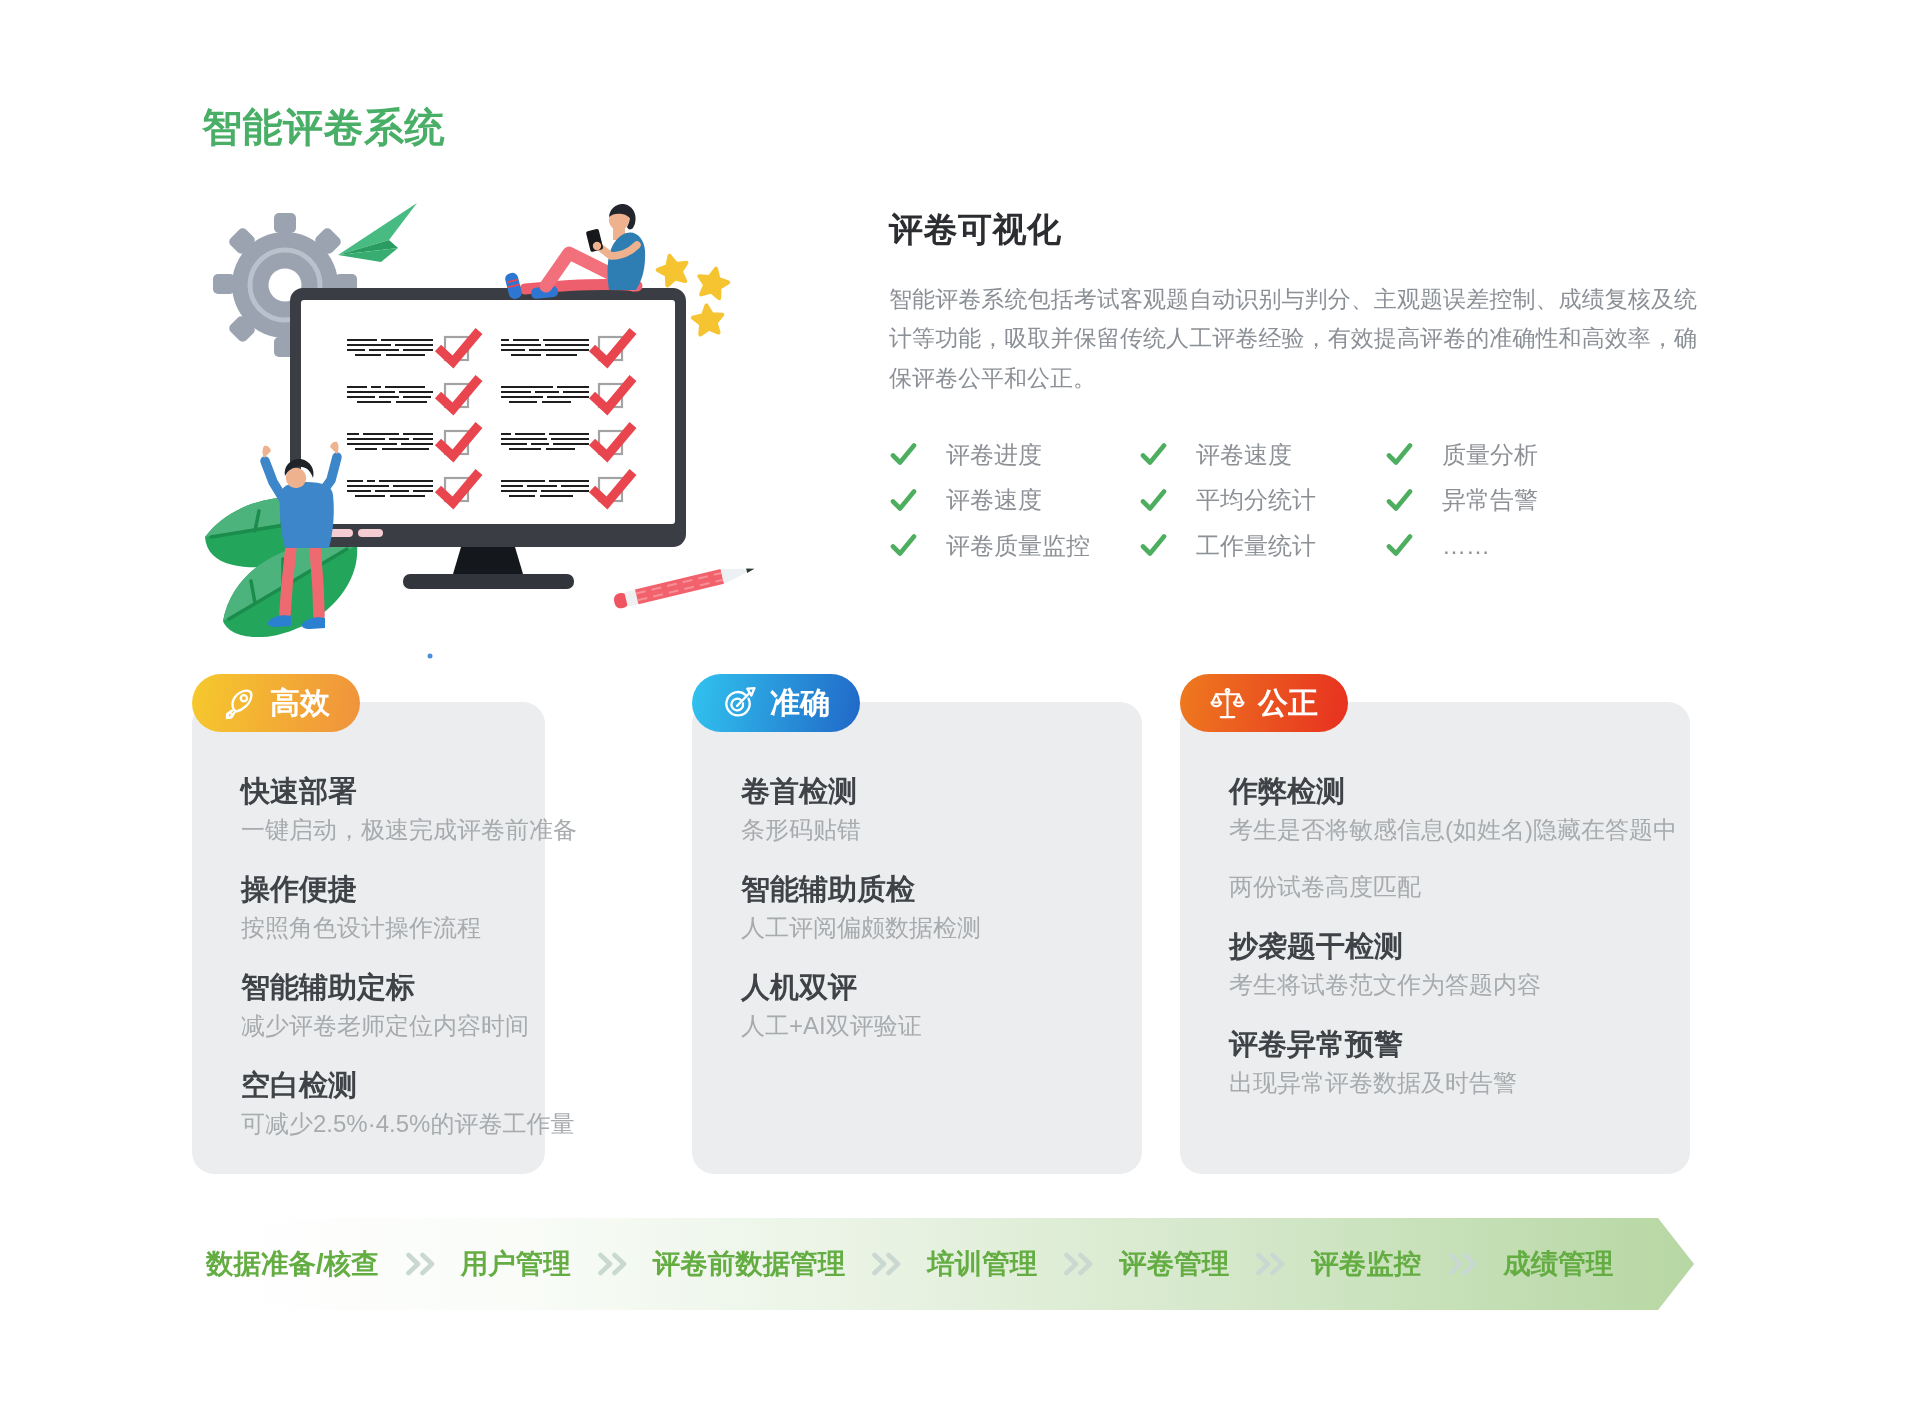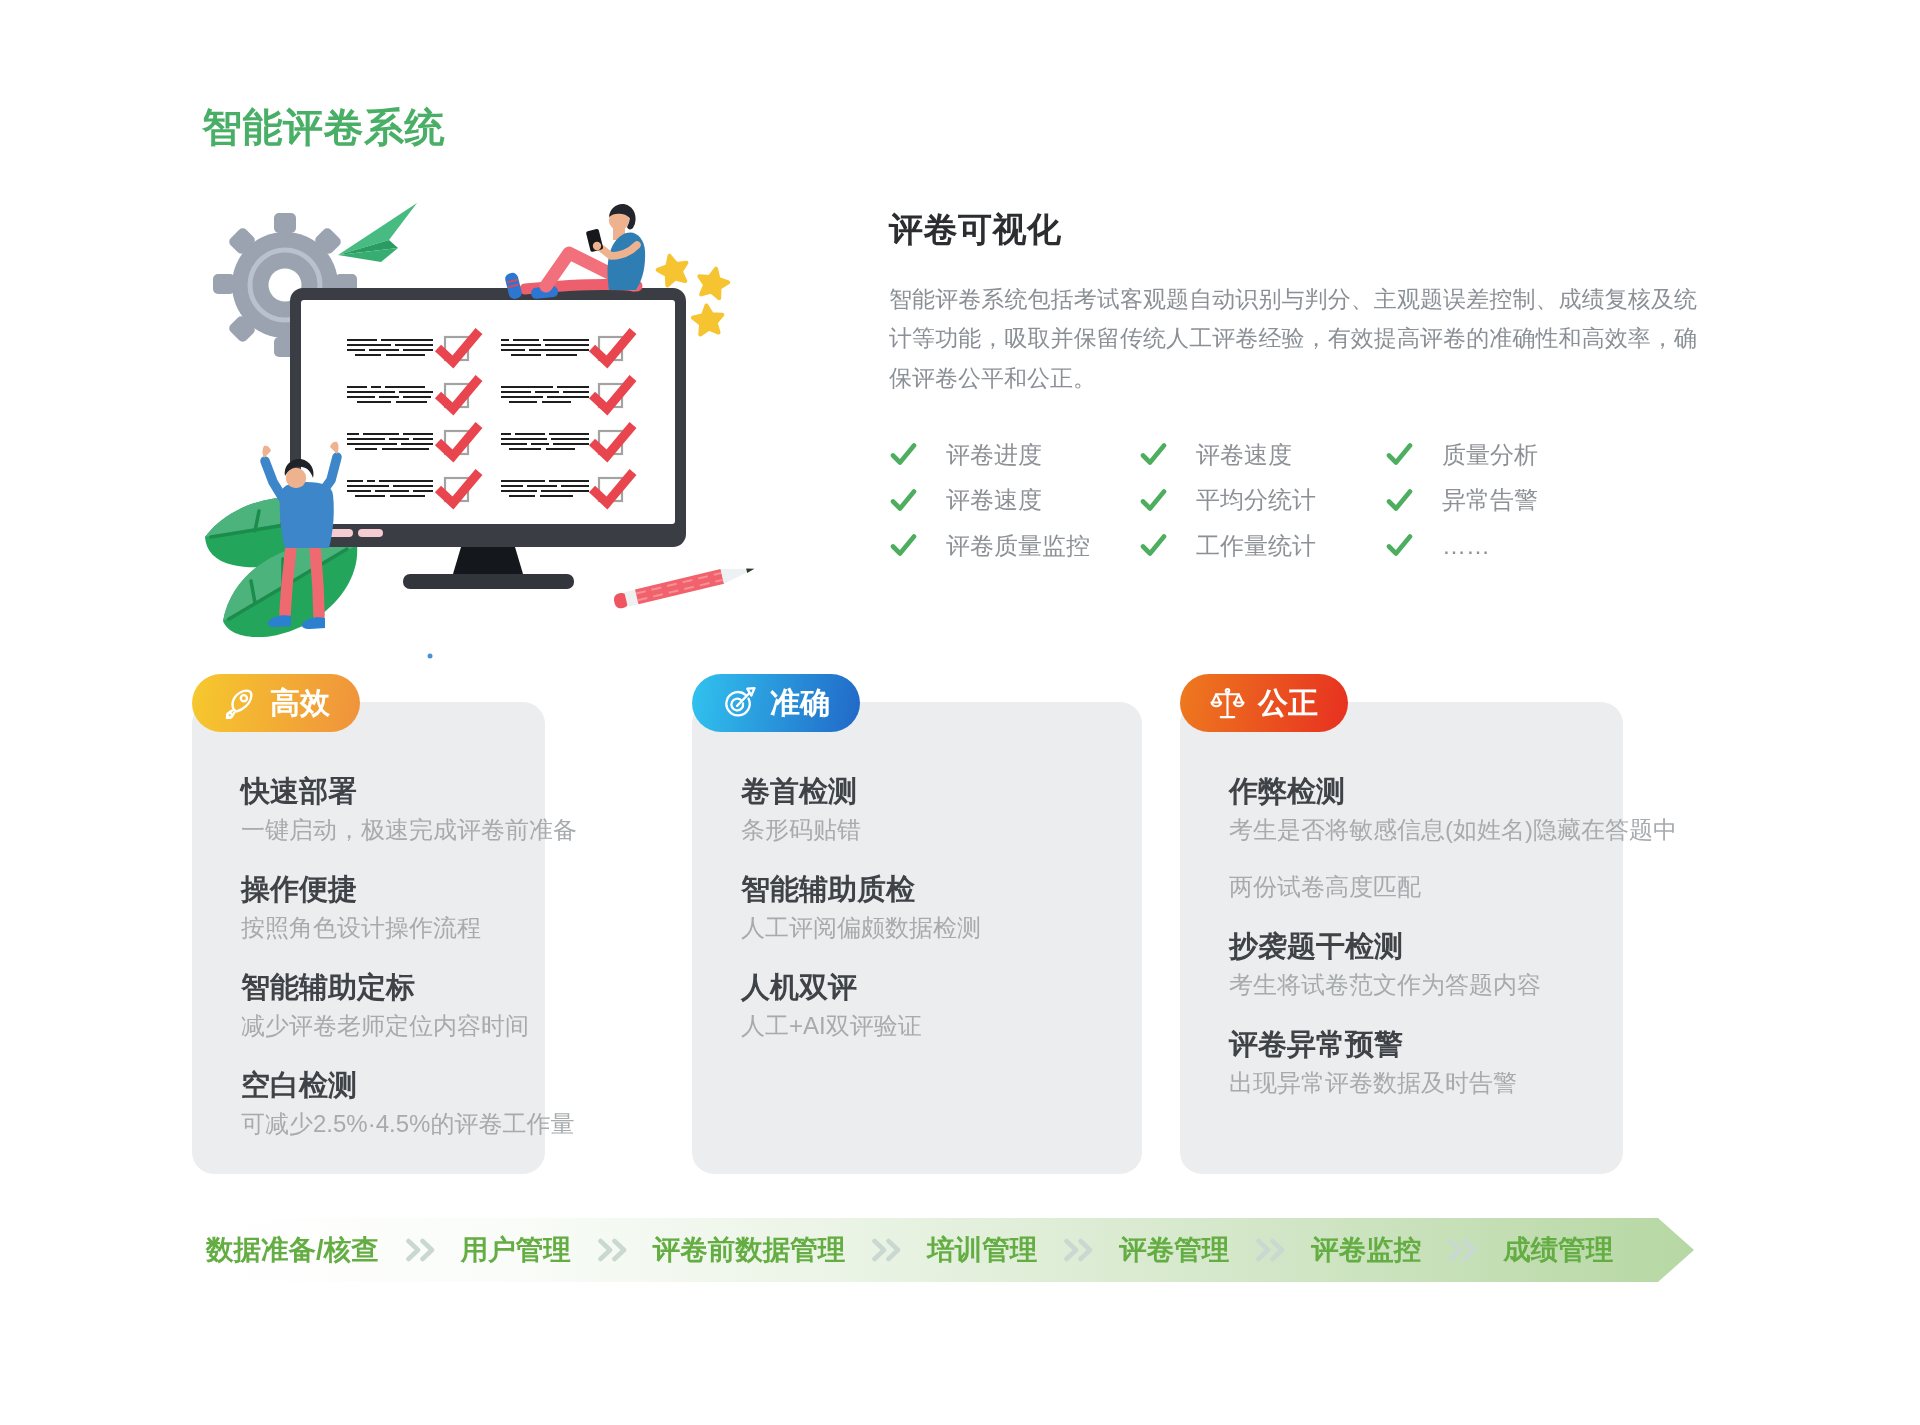--- a/index.html
+++ b/index.html
@@ -41,21 +41,21 @@
     display:inline-flex;align-items:center;padding:0 30px;gap:13px;
     color:#fff;font-size:30px;font-weight:700;white-space:nowrap;
   }
   .card-pill svg{width:35px;height:35px;flex:none}
   .card-body{padding:70px 20px 0 49px}
   .card-item{margin-bottom:23px}
   .card-item-title{font-size:29px;font-weight:700;color:#3f4347;line-height:39px;white-space:nowrap}
   .card-item-desc{font-size:24px;color:#a7abae;line-height:34px;margin-top:2px;white-space:nowrap}
   
   .flow-band{
-    left:205px;top:1218px;width:1489px;height:64px;
+    left:205px;top:1218px;width:1489px;height:92px;
     display:flex;align-items:center;gap:26px;padding-left:1px;box-sizing:border-box;
     background:linear-gradient(90deg,rgba(182,215,164,0) 0%,rgba(182,215,164,0.07) 20%,
       rgba(182,215,164,0.3) 45%,rgba(182,215,164,0.62) 72%,rgba(180,214,160,0.97) 100%);
     -webkit-clip-path:polygon(0 0,calc(100% - 36px) 0,100% 50%,calc(100% - 36px) 100%,0 100%);
     clip-path:polygon(0 0,calc(100% - 36px) 0,100% 50%,calc(100% - 36px) 100%,0 100%);
   }
   .flow-step{font-size:27.5px;font-weight:700;color:#64ad43;white-space:nowrap}
   .flow-sep{display:flex;align-items:center}
   .flow-sep svg{width:30px;height:24px}
 </style>
@@ -360,21 +360,21 @@
       <div class="card-item">
         <div class="card-item-title">智能辅助质检</div>
         <div class="card-item-desc">人工评阅偏颇数据检测</div>
       </div>
       <div class="card-item">
         <div class="card-item-title">人机双评</div>
         <div class="card-item-desc">人工+AI双评验证</div>
       </div>
     </div>
   </section>
-<section class="card" style="left:1180px;width:443px">
+<section class="card" style="left:1180px;width:510px">
     <div class="card-pill" style="background: linear-gradient(100deg, rgb(238, 122, 31), rgb(231, 48, 32));">
       <span style="width: 35px; height: 35px; display: flex;">
         <svg viewBox="0 0 36 36" fill="none" stroke="#fff" stroke-width="2.2" stroke-linecap="round" stroke-linejoin="round">
           <path d="M18 6.5 L18 30"></path>
           <path d="M11 32 L25 32"></path>
           <path d="M6.5 8.5 L29.5 8.5"></path>
           <circle cx="18" cy="5" r="1.8"></circle>
           <path d="M6.5 8.5 L2.5 17 M6.5 8.5 L10.5 17"></path>
           <path d="M1.5 17 A 5.2 5.2 0 0 0 11.5 17 Z"></path>
           <path d="M29.5 8.5 L25.5 17 M29.5 8.5 L33.5 17"></path>

